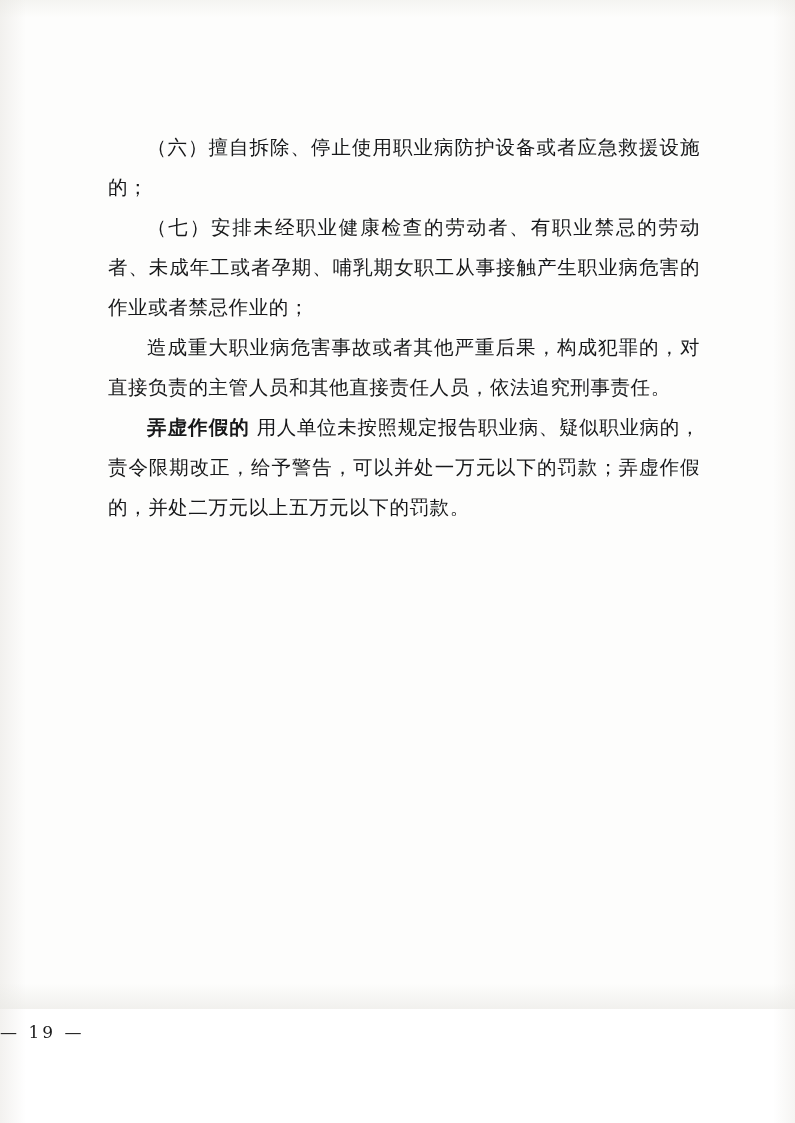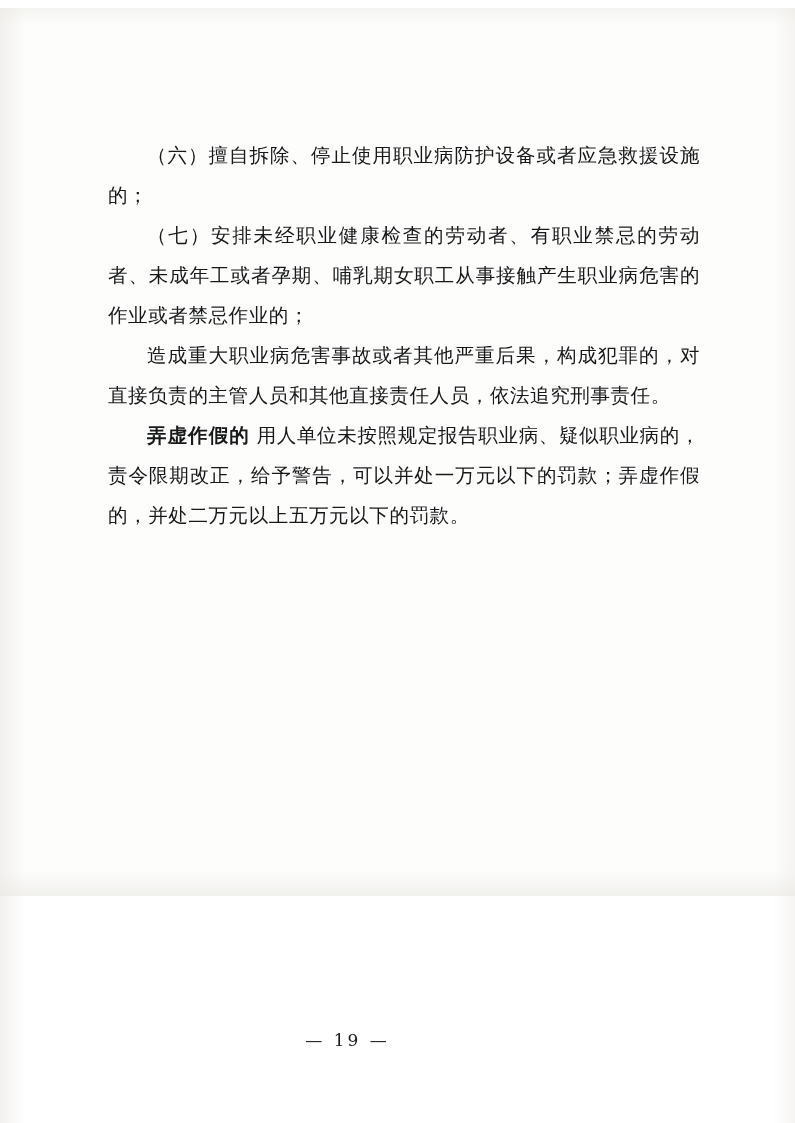--- a/index.html
+++ b/index.html
@@ -11,23 +11,23 @@
     width: 795px;
     height: 1123px;
     font-family: "Liberation Serif", serif;
     color: #1c1c1c;
     position: relative;
     overflow: hidden;
   }
   .page {
     position: absolute;
     left: 0;
-    top: 8px;
+    top: 0;
     width: 795px;
-    height: 888px;
+    height: 1009px;
     background: #fdfdfc;
   }
   .content {
     position: absolute;
     left: 108px;
     top: 128px;
     width: 592px;
   }
   .para {
     font-size: 19.5px;
@@ -44,21 +44,21 @@
   }
   .article-label {
     font-weight: bold;
     letter-spacing: 1px;
   }
   .page-number {
     position: absolute;
     left: 0;
     top: 1022px;
     width: 795px;
-    text-align: center;
+    text-align: left;
     padding-right: 100px;
     box-sizing: border-box;
     font-size: 17px;
     letter-spacing: 3px;
     color: #1b1b1b;
     font-family: "DejaVu Serif", "Liberation Serif", serif;
   }
   
   .edge-left {
     position: absolute;

